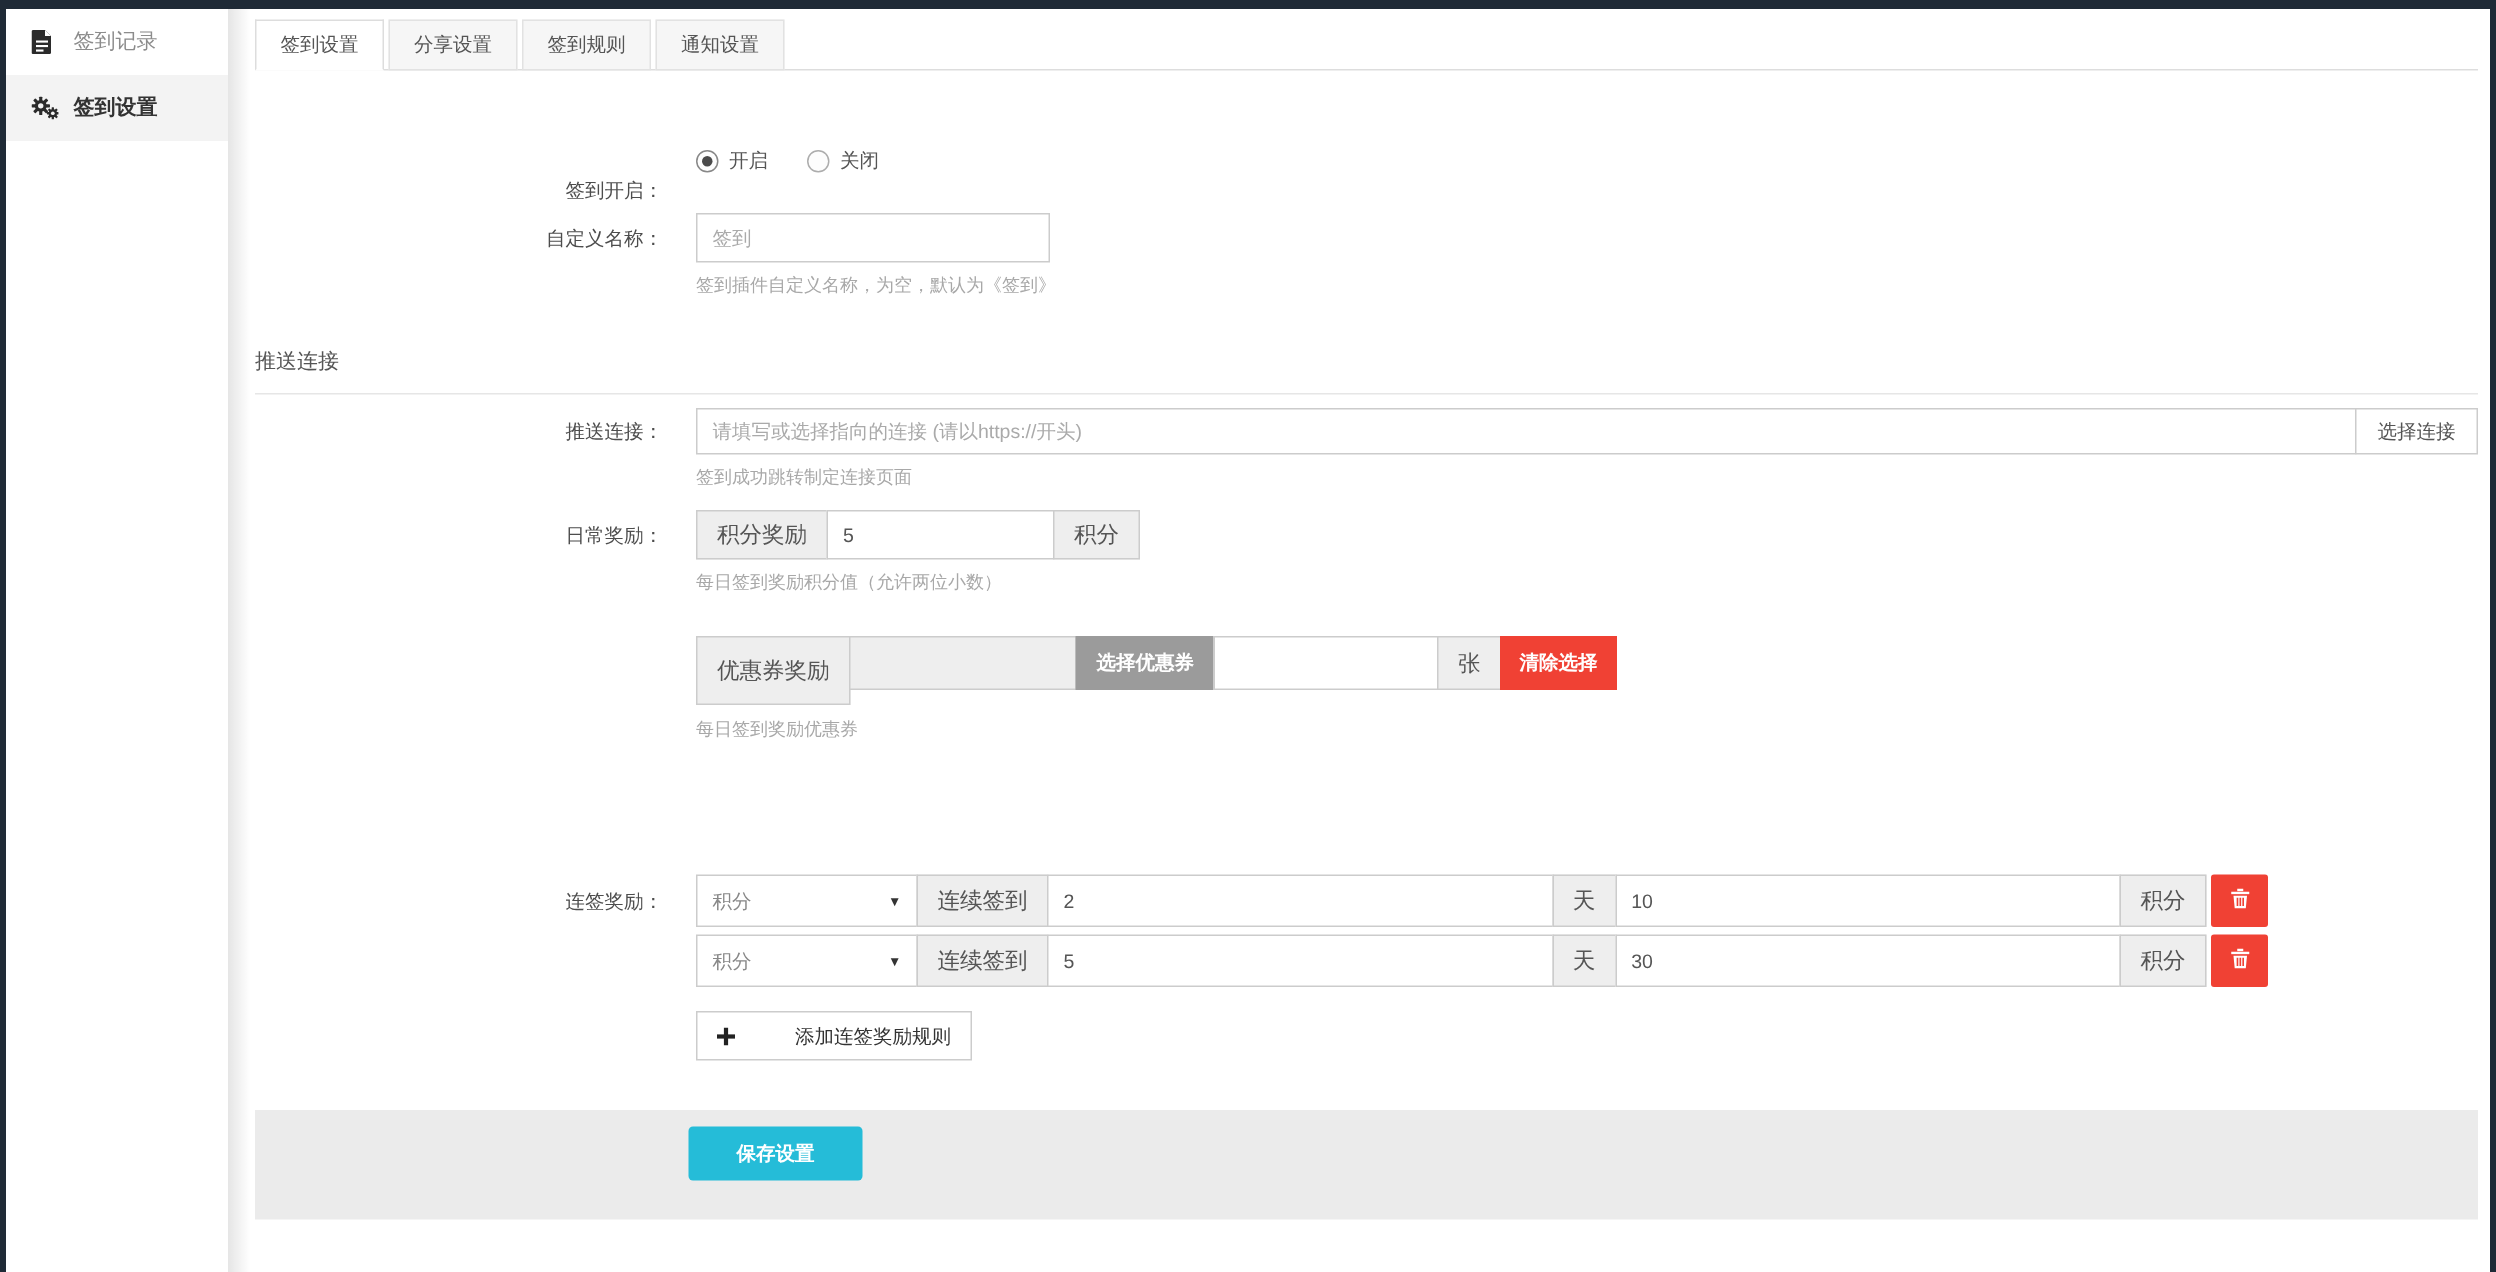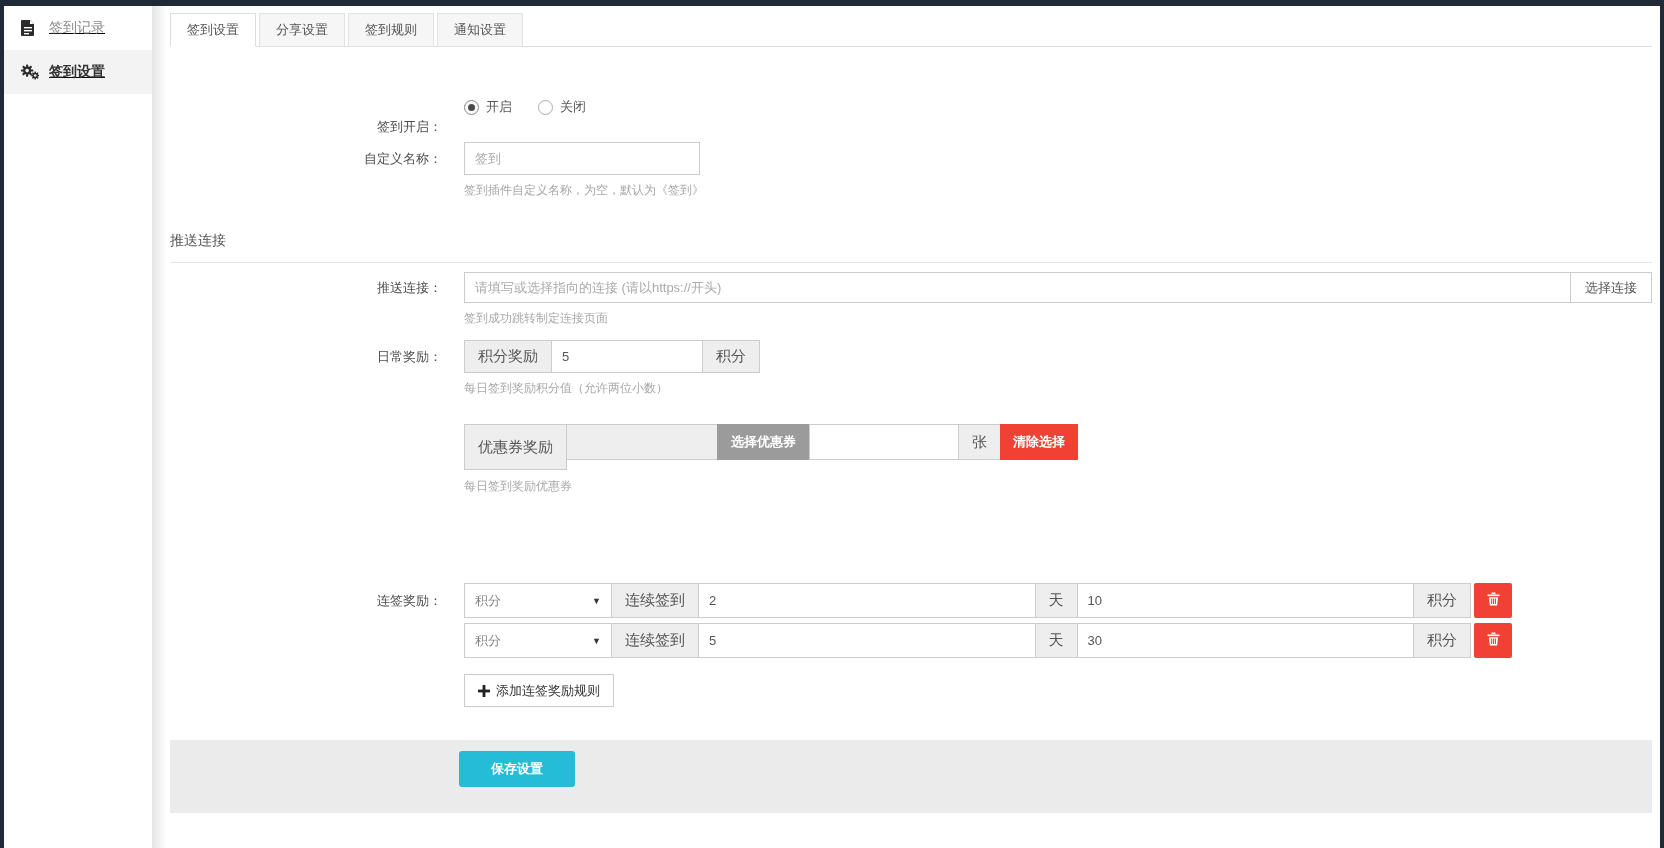--- a/index.html
+++ b/index.html
@@ -1,20 +1,20 @@
 <!DOCTYPE html>
 <html><head>
 <meta charset="utf-8">
 <style>
   html,body{margin:0;padding:0;background:#1f2a36;font-family:"Liberation Sans","DejaVu Sans",sans-serif;}
   .page{position:relative;width:1664px;height:848px;background:#1f2a36;overflow:hidden;}
 
   
   .sidebar{position:absolute;left:4px;top:6px;bottom:0;width:148px;background:#fff;z-index:3;}
-  .side-item{display:flex;align-items:center;height:44px;padding-left:17px;cursor:pointer;text-decoration:underline;}
+  .side-item{display:flex;align-items:center;height:44px;padding-left:17px;cursor:pointer;}
   .side-item .s-icon{width:18px;height:16px;margin-right:10px;display:flex;align-items:center;}
   .side-item .s-lbl{font-size:14px;color:#8c8c8c;}
   .side-item.active{background:#f3f3f3;}
   .side-item.active .s-lbl{color:#333;font-weight:bold;}
 
   
   .main{position:absolute;left:152px;top:6px;right:4px;bottom:0;background:#fff;z-index:1;}
   .main::before{content:"";position:absolute;left:0;top:0;bottom:0;width:15px;
     background:linear-gradient(to right,rgba(0,0,0,0.10),rgba(0,0,0,0));pointer-events:none;}
   .content{margin:0 8px 0 18px;position:relative;}
@@ -64,21 +64,21 @@
   .streak-row > *:first-child{margin-left:0;}
   .sel{box-sizing:border-box;width:148px;height:35px;border:1px solid #ccc;background:#fff;
        display:flex;align-items:center;justify-content:space-between;padding:0 10px;cursor:pointer;}
   .sel .sel-txt{font-size:13px;color:#888;}
   .sel .arrow{font-size:9px;color:#333;}
   .s-addon{height:35px;}
   .s-input{height:35px;flex:1;}
   .trash-btn{box-sizing:border-box;width:38px;height:35px;border:none;border-radius:2px;
        display:flex;align-items:center;justify-content:center;cursor:pointer;margin-left:3px !important;}
   .add-btn{display:inline-flex;align-items:center;box-sizing:border-box;height:33px;margin-top:11px;
-       background:#fff;border:1px solid #ccc;color:#333;font-size:13px;padding:0 13px;cursor:pointer;}
+       background:#fff;border:1px solid #ccc;color:#333;font-size:13px;padding:0 13px;cursor:pointer;gap:34px;}
   .add-btn svg{margin-right:3px;}
 
   
   .footer{margin-top:33px;height:73px;background:#ebebeb;}
   .save-btn{margin:11px 0 0 289px;width:116px;height:36px;border:none;border-radius:3px;
        color:#fff;font-size:13px;font-weight:bold;cursor:pointer;}
 </style>
 </head>
 <body>
 

